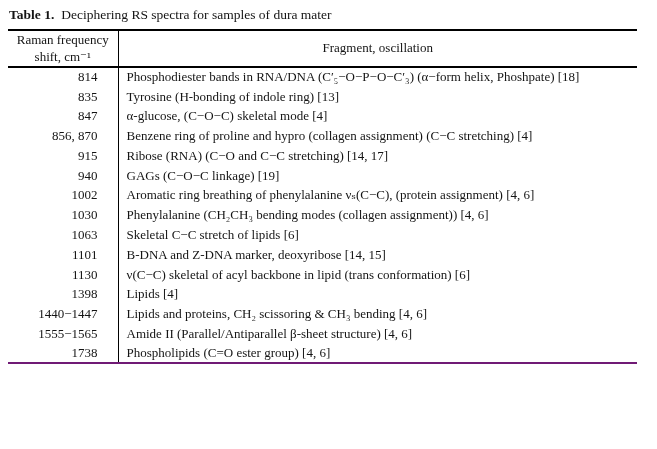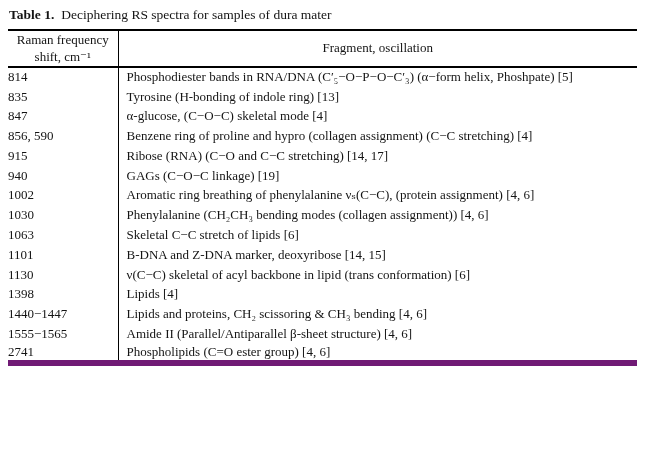--- a/index.html
+++ b/index.html
@@ -21,42 +21,42 @@
     line-height: 17px;
     margin: 0 0 6px 1px;
     white-space: nowrap;
   }
   .caption .label { font-weight: bold; margin-right: 7px; }
   table.rs-table {
     border-collapse: collapse;
     width: 629px;
     table-layout: fixed;
     border-top: 2px solid #000;
-    border-bottom: 6px solid #701a75;
+    border-bottom: 2px solid #701a75;
   }
   thead th {
     border-bottom: 2px solid #000;
     font-weight: normal;
     font-size: 13px;
     line-height: 16.5px;
     text-align: center;
     vertical-align: middle;
     height: 33px;
     padding: 1px 4px;
   }
   th.col-shift, td.col-shift { border-right: 1.5px solid #000; }
   col.c-shift { width: 110px; }
   tbody td {
     font-size: 13px;
     height: 19.78px;
     vertical-align: middle;
     white-space: nowrap;
     overflow: hidden;
   }
-  tbody td.col-shift { text-align: left; padding-right: 20px; }
+  tbody td.col-shift { text-align: right; padding-right: 20px; }
   tbody td.col-frag { padding-left: 8px; }
 </style>
 </head>
 <body>
 
 <div class="page">
   <div class="caption">
     <span class="label">Table 1.</span><span>Deciphering RS spectra for samples of dura mater</span>
   </div>
 
@@ -67,35 +67,35 @@
     </colgroup>
     <thead>
       <tr>
         <th class="col-shift">Raman frequency shift, cm⁻¹</th>
         <th class="col-frag">Fragment, oscillation</th>
       </tr>
     </thead>
     <tbody>
   <tr>
     <td class="col-shift">814</td>
-    <td class="col-frag">Phosphodiester bands in RNA/DNA (C′₅−O−P−O−C′₃) (α−form helix, Phoshpate) [5]</td>
+    <td class="col-frag">Phosphodiester bands in RNA/DNA (C′₅−O−P−O−C′₃) (α−form helix, Phoshpate) [18]</td>
   </tr>
 
   <tr>
     <td class="col-shift">835</td>
     <td class="col-frag">Tyrosine (H-bonding of indole ring) [13]</td>
   </tr>
 
   <tr>
     <td class="col-shift">847</td>
     <td class="col-frag">α-glucose, (C−O−C) skeletal mode [4]</td>
   </tr>
 
   <tr>
-    <td class="col-shift">856, 590</td>
+    <td class="col-shift">856, 870</td>
     <td class="col-frag">Benzene ring of proline and hypro (collagen assignment) (C−C stretching) [4]</td>
   </tr>
 
   <tr>
     <td class="col-shift">915</td>
     <td class="col-frag">Ribose (RNA) (C−O and C−C stretching) [14, 17]</td>
   </tr>
 
   <tr>
     <td class="col-shift">940</td>
@@ -140,18 +140,18 @@
     <td class="col-frag">Lipids and proteins, CH₂ scissoring &amp; CH₃ bending [4, 6]</td>
   </tr>
 
   <tr>
     <td class="col-shift">1555−1565</td>
     <td class="col-frag">Amide II (Parallel/Antiparallel β-sheet structure) [4, 6]</td>
   </tr>
 
 
   <tr>
-    <td class="col-shift">2741</td>
+    <td class="col-shift">1738</td>
     <td class="col-frag">Phospholipids (C=O ester group) [4, 6]</td>
   </tr>
 </tbody>
   </table>
 </div>
 
 </body></html>

